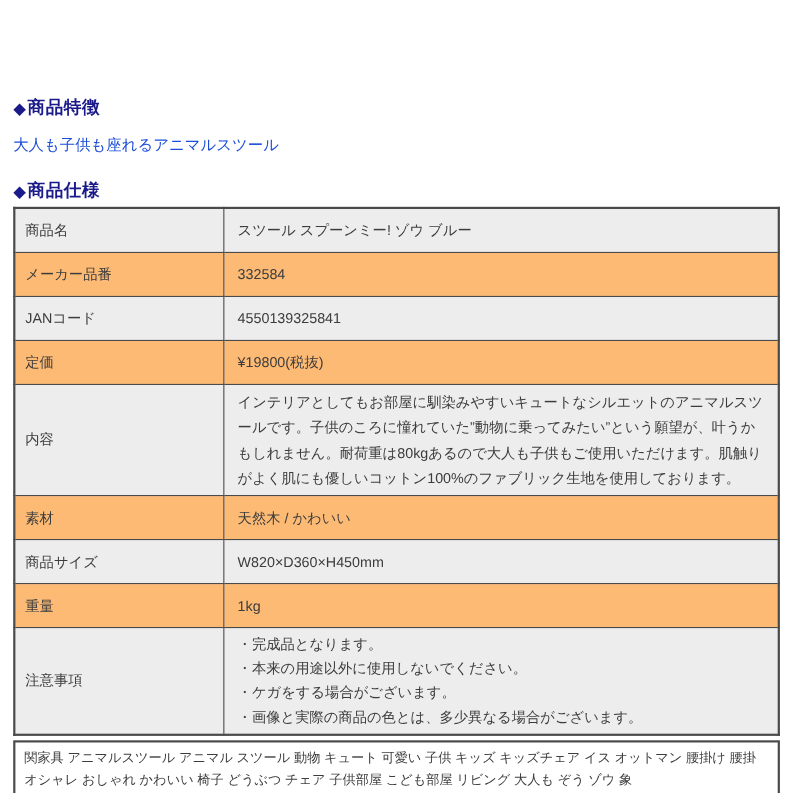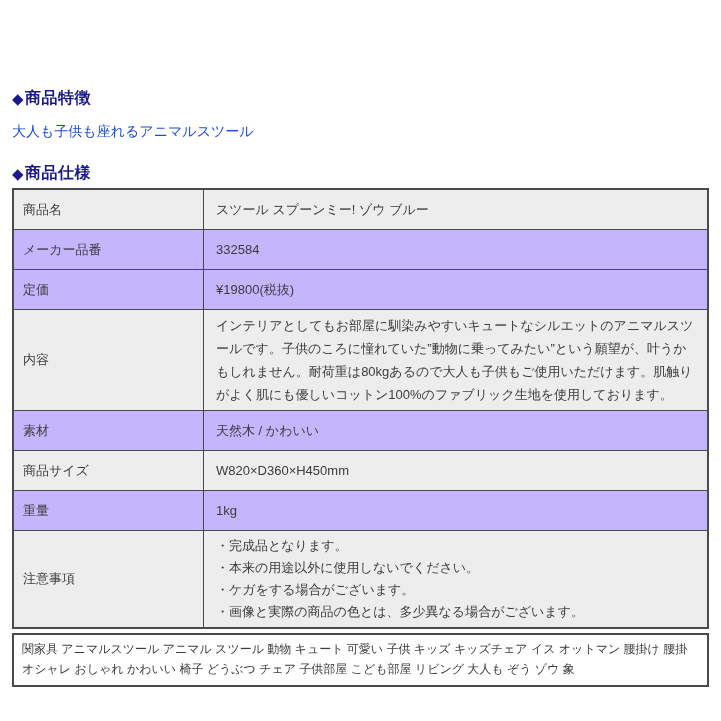--- a/index.html
+++ b/index.html
@@ -46,21 +46,21 @@
     border: 2px solid #4a4a4a;
     table-layout: fixed;
   }
   table.spec th, table.spec td {
     border: 1px solid #4a4a4a;
     font-size: 13px;
     font-weight: normal;
     color: #3c3c3c;
     text-align: left;
     vertical-align: middle;
-    background: #c4b5fd;
+    background: #fdba74;
   }
   table.spec th {
     width: 158px;
     padding: 0 22px 0 9px;
   }
   table.spec td {
     padding: 4px 12px;
   }
   tr.alt th, tr.alt td {
     background: #ededed;
@@ -106,20 +106,24 @@
   <table class="spec">
     <tbody>
       <tr class="alt row-s">
         <th>商品名</th>
         <td>スツール スプーンミー! ゾウ ブルー</td>
       </tr>
       <tr class="row-s">
         <th>メーカー品番</th>
         <td>332584</td>
       </tr>
+      <tr class="alt row-s">
+        <th>JANコード</th>
+        <td>4550139325841</td>
+      </tr>
       <tr class="row-s">
         <th>定価</th>
         <td>¥19800(税抜)</td>
       </tr>
       <tr class="alt row-m">
         <th>内容</th>
         <td class="desc">インテリアとしてもお部屋に馴染みやすいキュートなシルエットのアニマルスツールです。子供のころに憧れていた”動物に乗ってみたい”という願望が、叶うかもしれません。耐荷重は80kgあるので大人も子供もご使用いただけます。肌触りがよく肌にも優しいコットン100%のファブリック生地を使用しております。</td>
       </tr>
       <tr class="row-s">
         <th>素材</th>

